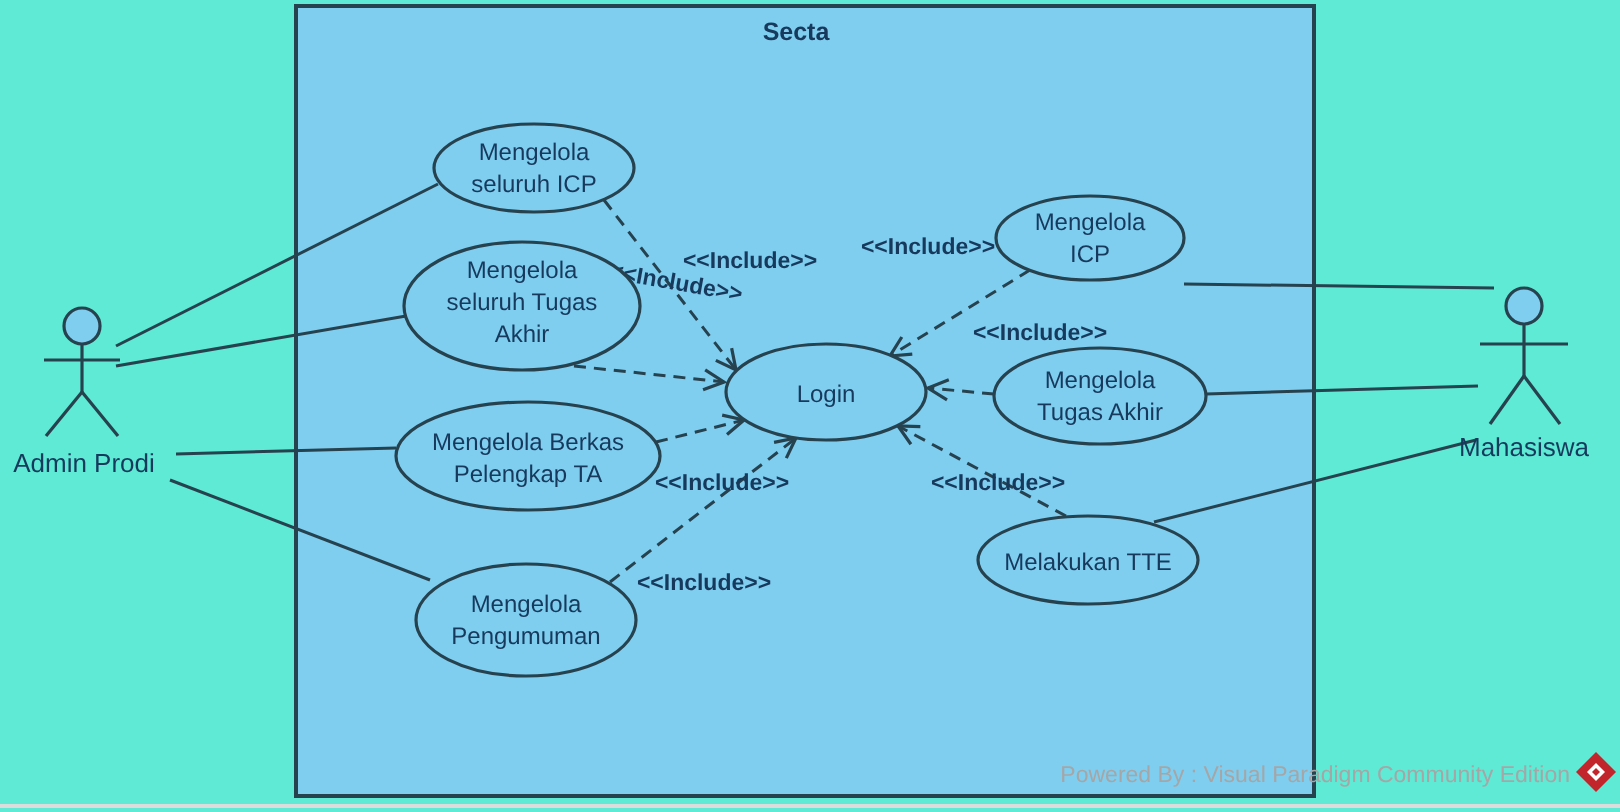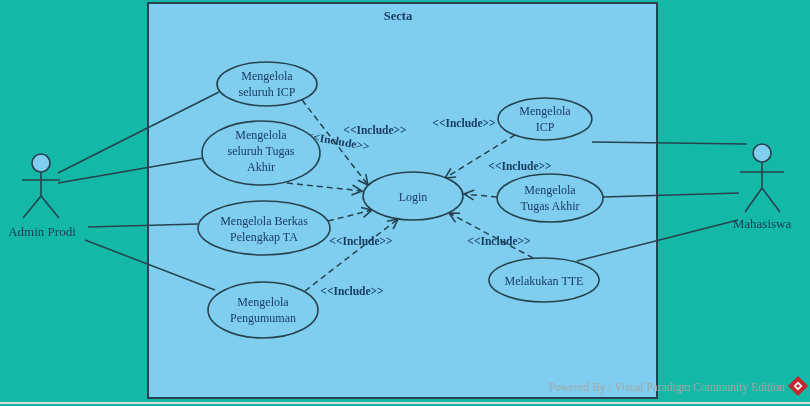--- a/index.html
+++ b/index.html
@@ -5,23 +5,22 @@
   html, body {
     margin: 0;
     padding: 0;
     background: #ffffff;
     font-family: "Liberation Sans", sans-serif;
   }
   .stage {
     position: relative;
     width: 810px;
     height: 406px;
-    background: #14b8a6;
+    background: #5eead4;
     overflow: hidden;
-    font-family: Liberation Serif, serif;
   }
   svg { display: block; }
   .uc-shape {
     fill: #7fcef0;
     stroke: #26424f;
     stroke-width: 1.6;
   }
   .boundary {
     fill: #7fcef0;
     stroke: #26424f;

